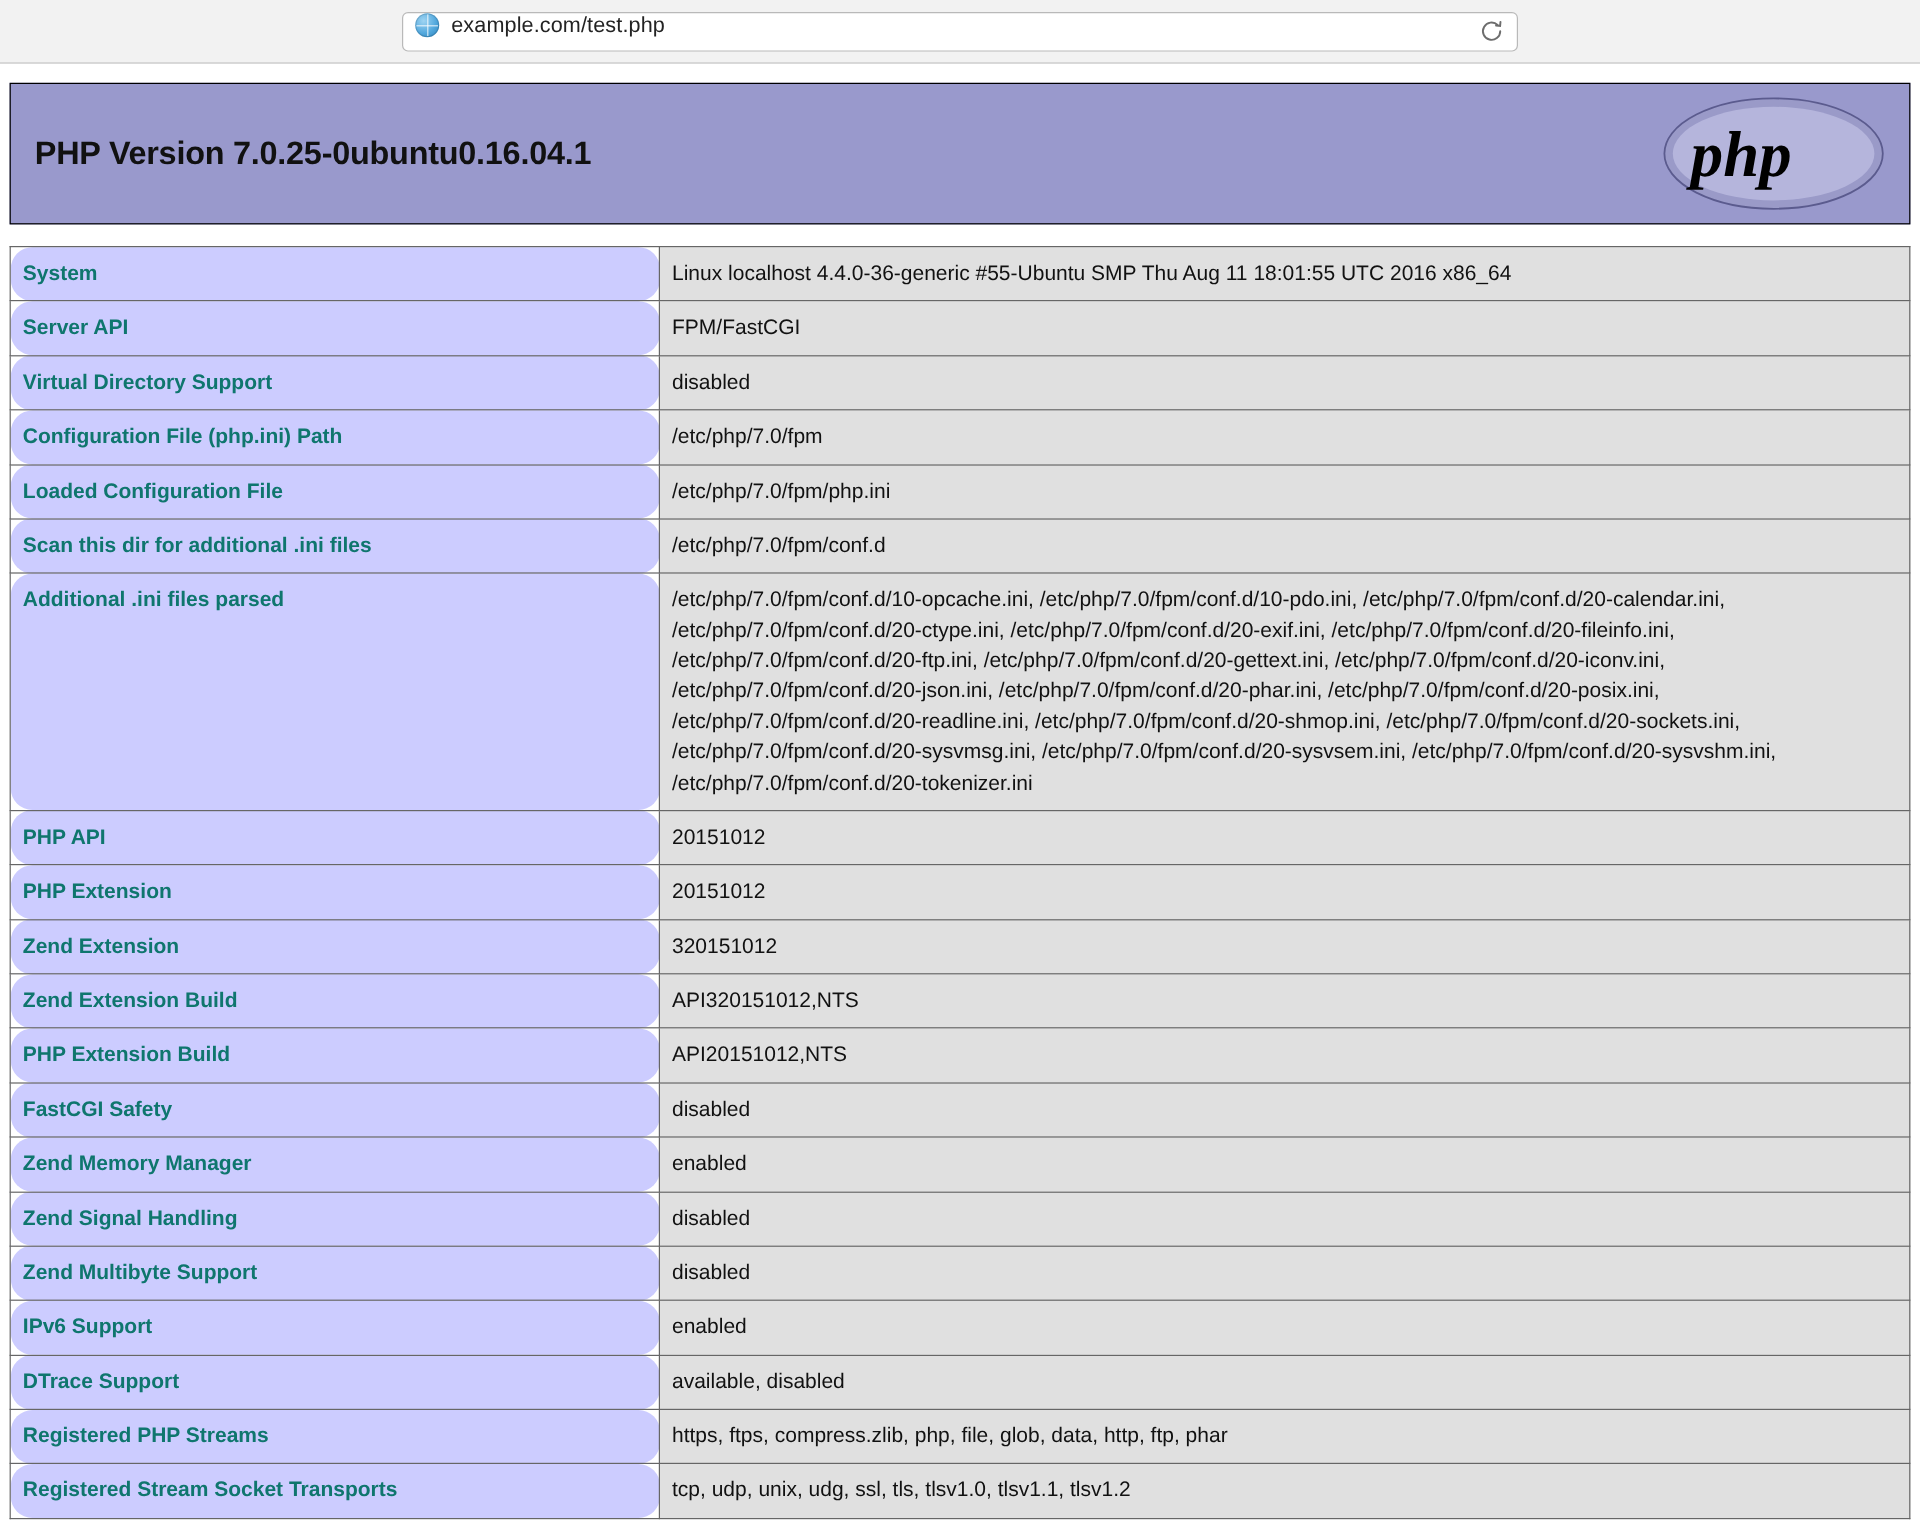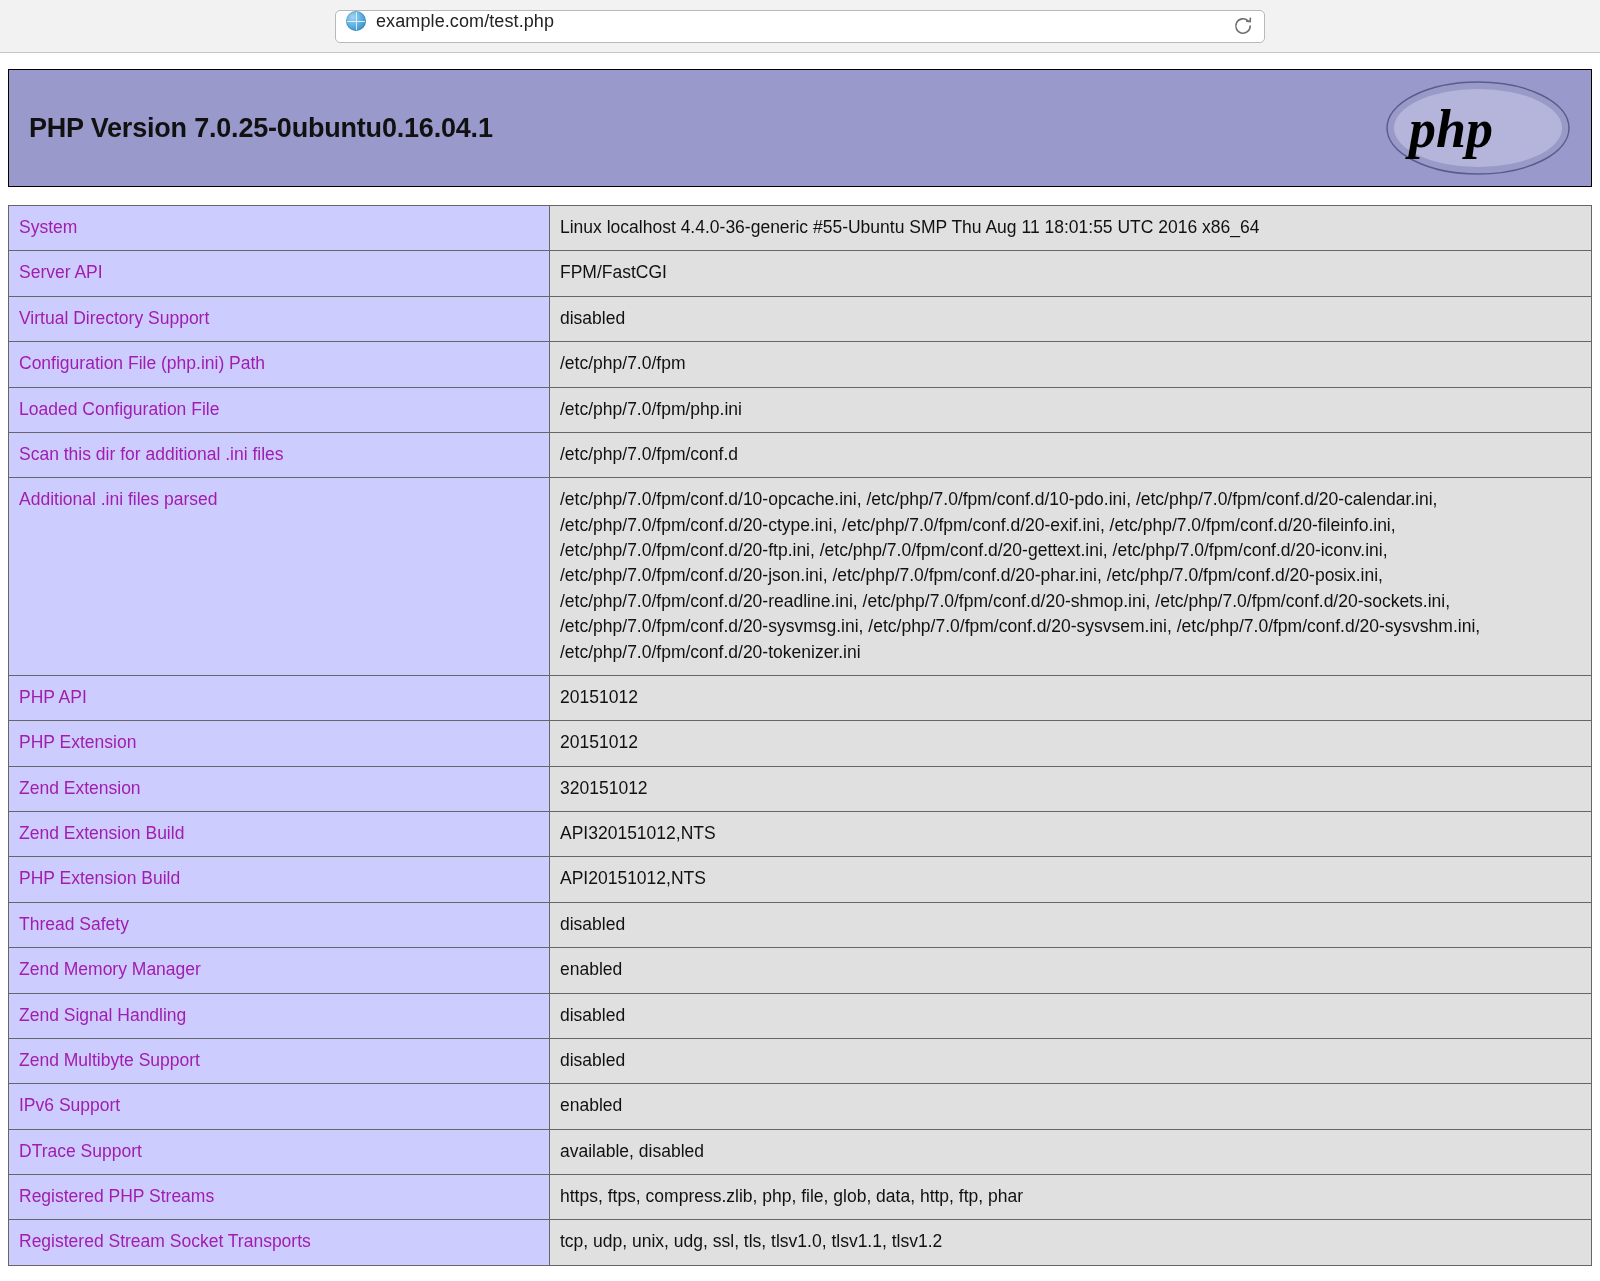--- a/index.html
+++ b/index.html
@@ -127,22 +127,23 @@
     border: 1px solid #666666;
     padding: 9px 10px 10px 10px;
     font-size: 17.5px;
     line-height: 1.45;
     vertical-align: top;
     word-wrap: break-word;
   }
   td.key {
     width: 520px;
     background: #ccccff;
-    font-weight: normal;
-    color: #a21caf;
+    font-weight: bold;
+    color: #0f766e;
+    border-radius: 18px;
   }
   td.val {
     background: #e0e0e0;
     color: #111111;
     margin-left: 25px;
   }
 </style>
 </head>
 <body>
 
@@ -218,21 +219,21 @@
         </tr>
       <tr>
           <td class="key">Zend Extension Build</td>
           <td class="val">API320151012,NTS</td>
         </tr>
       <tr>
           <td class="key">PHP Extension Build</td>
           <td class="val">API20151012,NTS</td>
         </tr>
       <tr>
-          <td class="key">Thread Safety</td>
+          <td class="key">FastCGI Safety</td>
           <td class="val">disabled</td>
         </tr>
       <tr>
           <td class="key">Zend Memory Manager</td>
           <td class="val">enabled</td>
         </tr>
       <tr>
           <td class="key">Zend Signal Handling</td>
           <td class="val">disabled</td>
         </tr>

